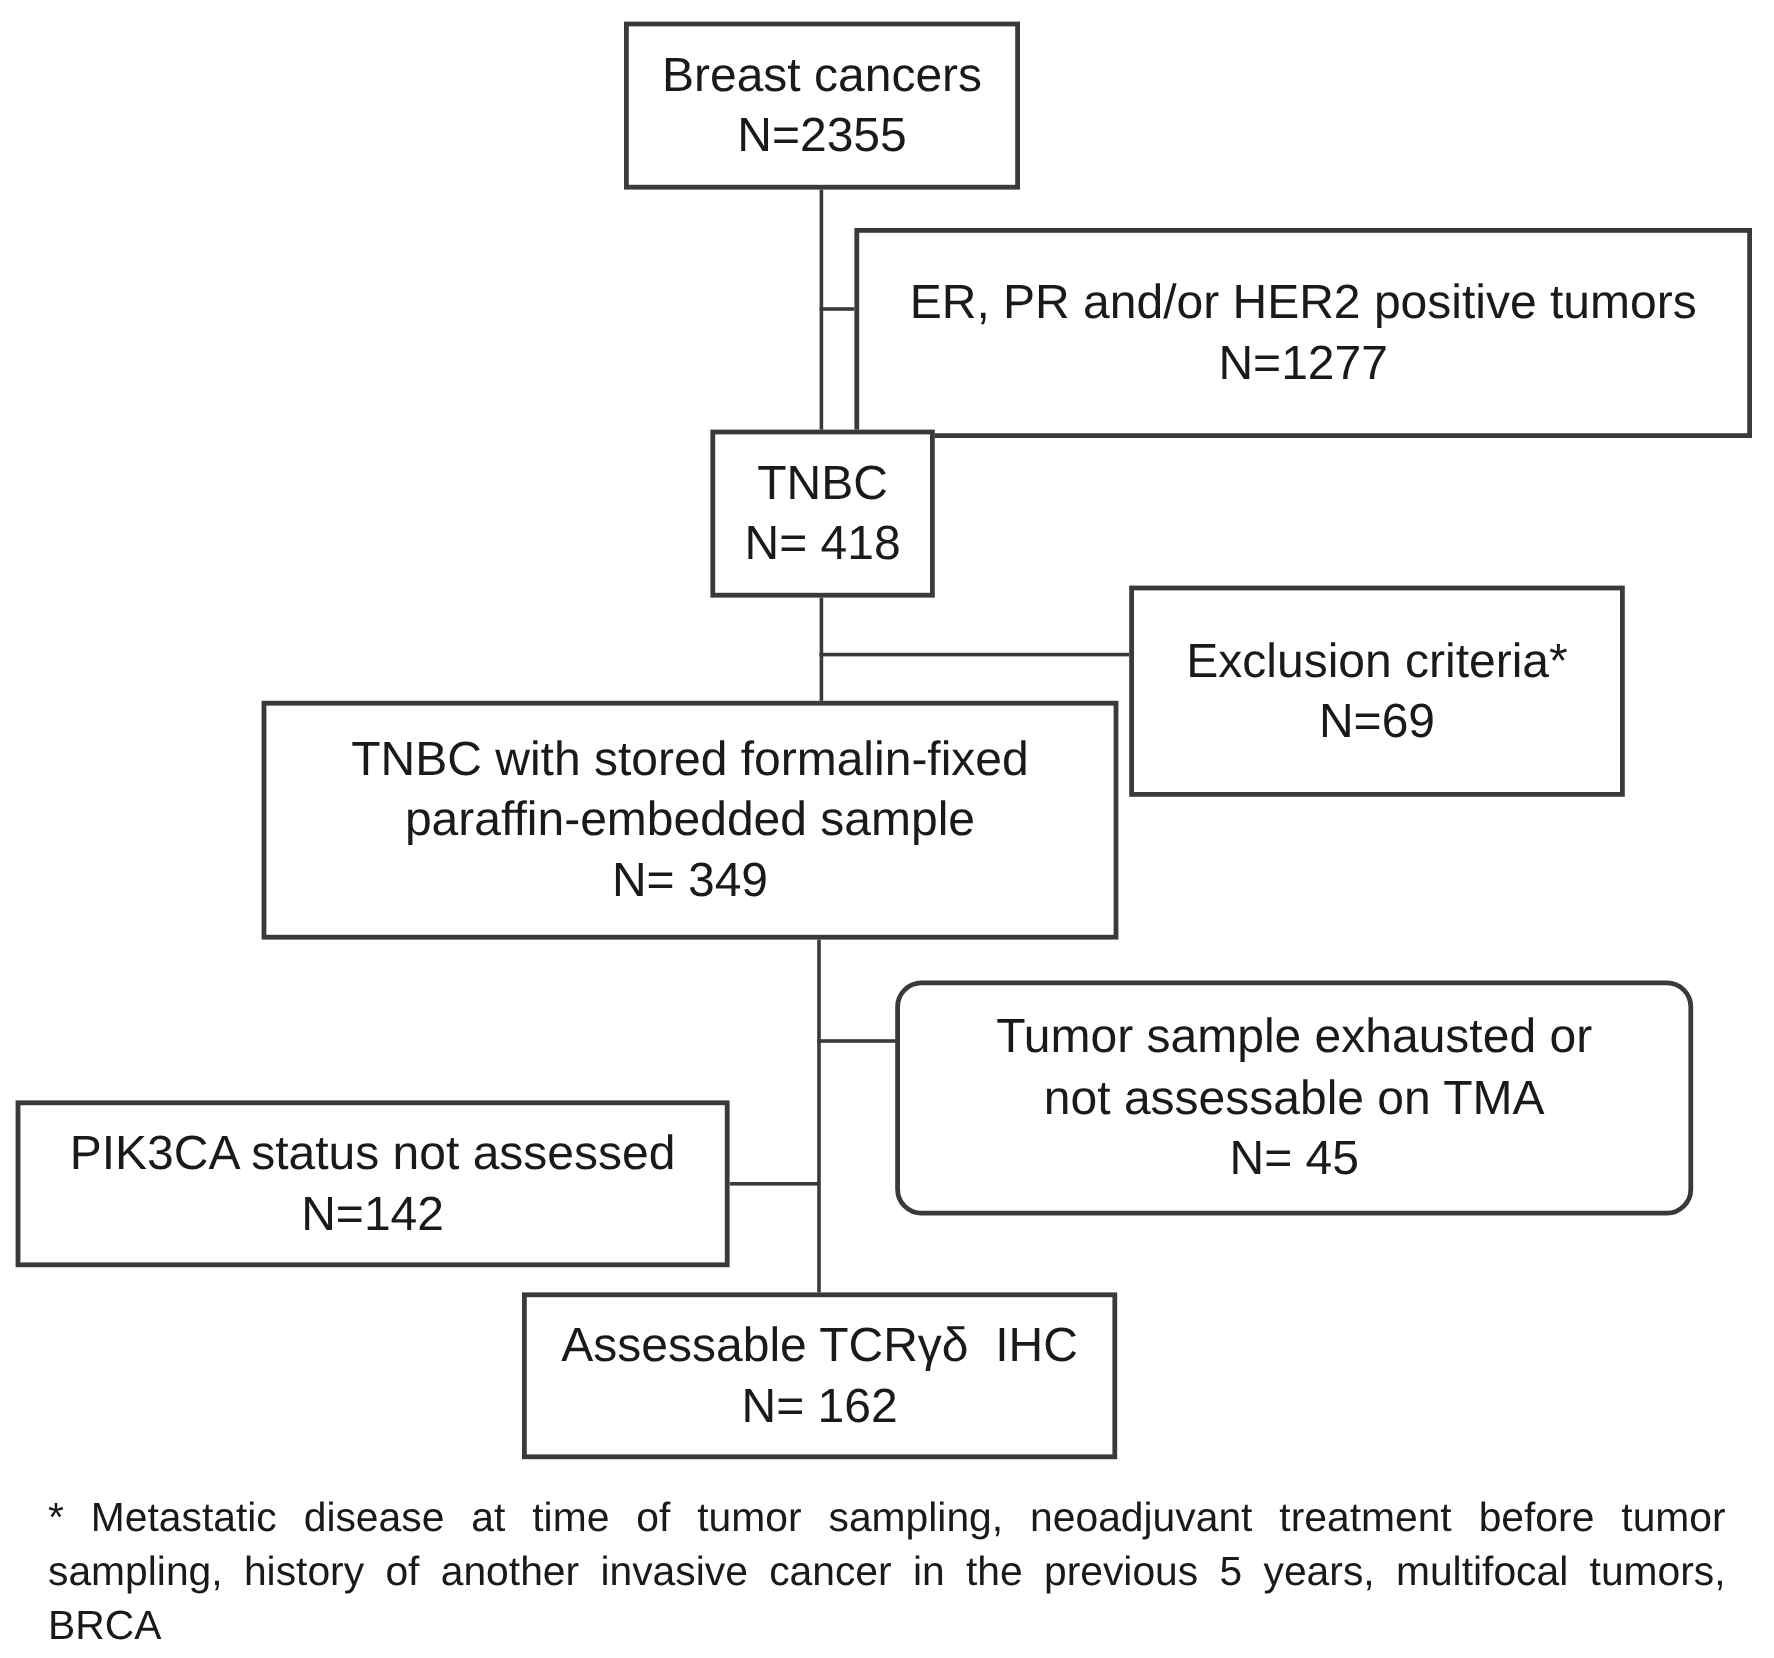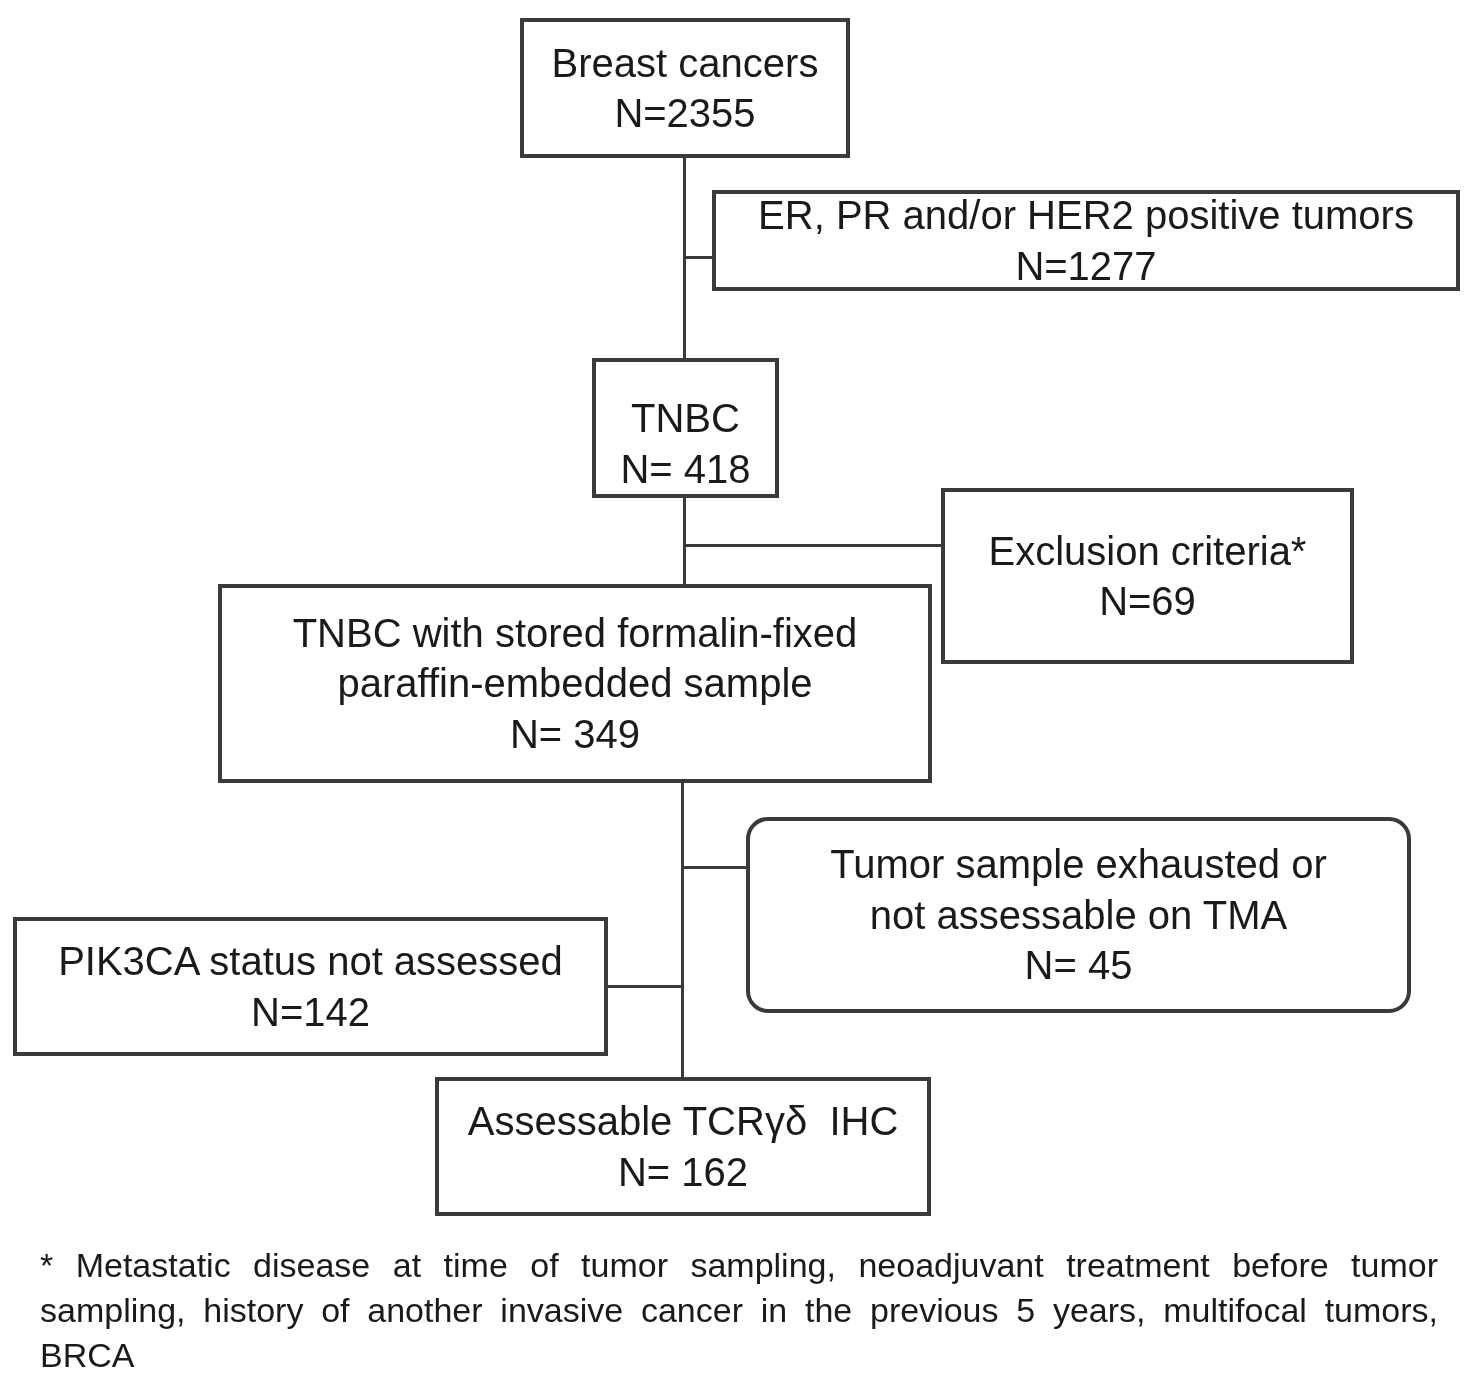--- a/index.html
+++ b/index.html
@@ -35,22 +35,22 @@
     white-space: pre-wrap;
     z-index: 2;
   }
   .connector {
     position: absolute;
     background: var(--line);
     z-index: 1;
   }
   
   .n-breast     { left: 520px; top: 18px;   width: 330px; height: 140px; }
-  .n-er         { left: 712px; top: 190px;  width: 748px; height: 101px; text-align: center; }
-  .n-tnbc       { left: 592px; top: 358px;  width: 187px; height: 140px; justify-content: flex-end; }
+  .n-er         { left: 712px; top: 190px;  width: 748px; height: 175px; text-align: center; }
+  .n-tnbc       { left: 592px; top: 358px;  width: 187px; height: 140px; }
   .n-exclusion  { left: 941px; top: 488px;  width: 413px; height: 176px; }
   .n-stored     { left: 218px; top: 584px;  width: 714px; height: 199px; }
   .n-exhausted  { left: 746px; top: 817px;  width: 665px; height: 196px; border-radius: 22px; }
   .n-pik3ca     { left: 13px;  top: 917px;  width: 595px; height: 139px; }
   .n-assessable { left: 435px; top: 1077px; width: 496px; height: 139px; }
   
   .c-v1 { left: 683px; top: 157px; width: 3px;   height: 202px; }
   .c-h1 { left: 683px; top: 256px; width: 30px;  height: 3px; }
   .c-v2 { left: 683px; top: 496px; width: 3px;   height: 90px; }
   .c-h2 { left: 683px; top: 544px; width: 258px; height: 3px; }

